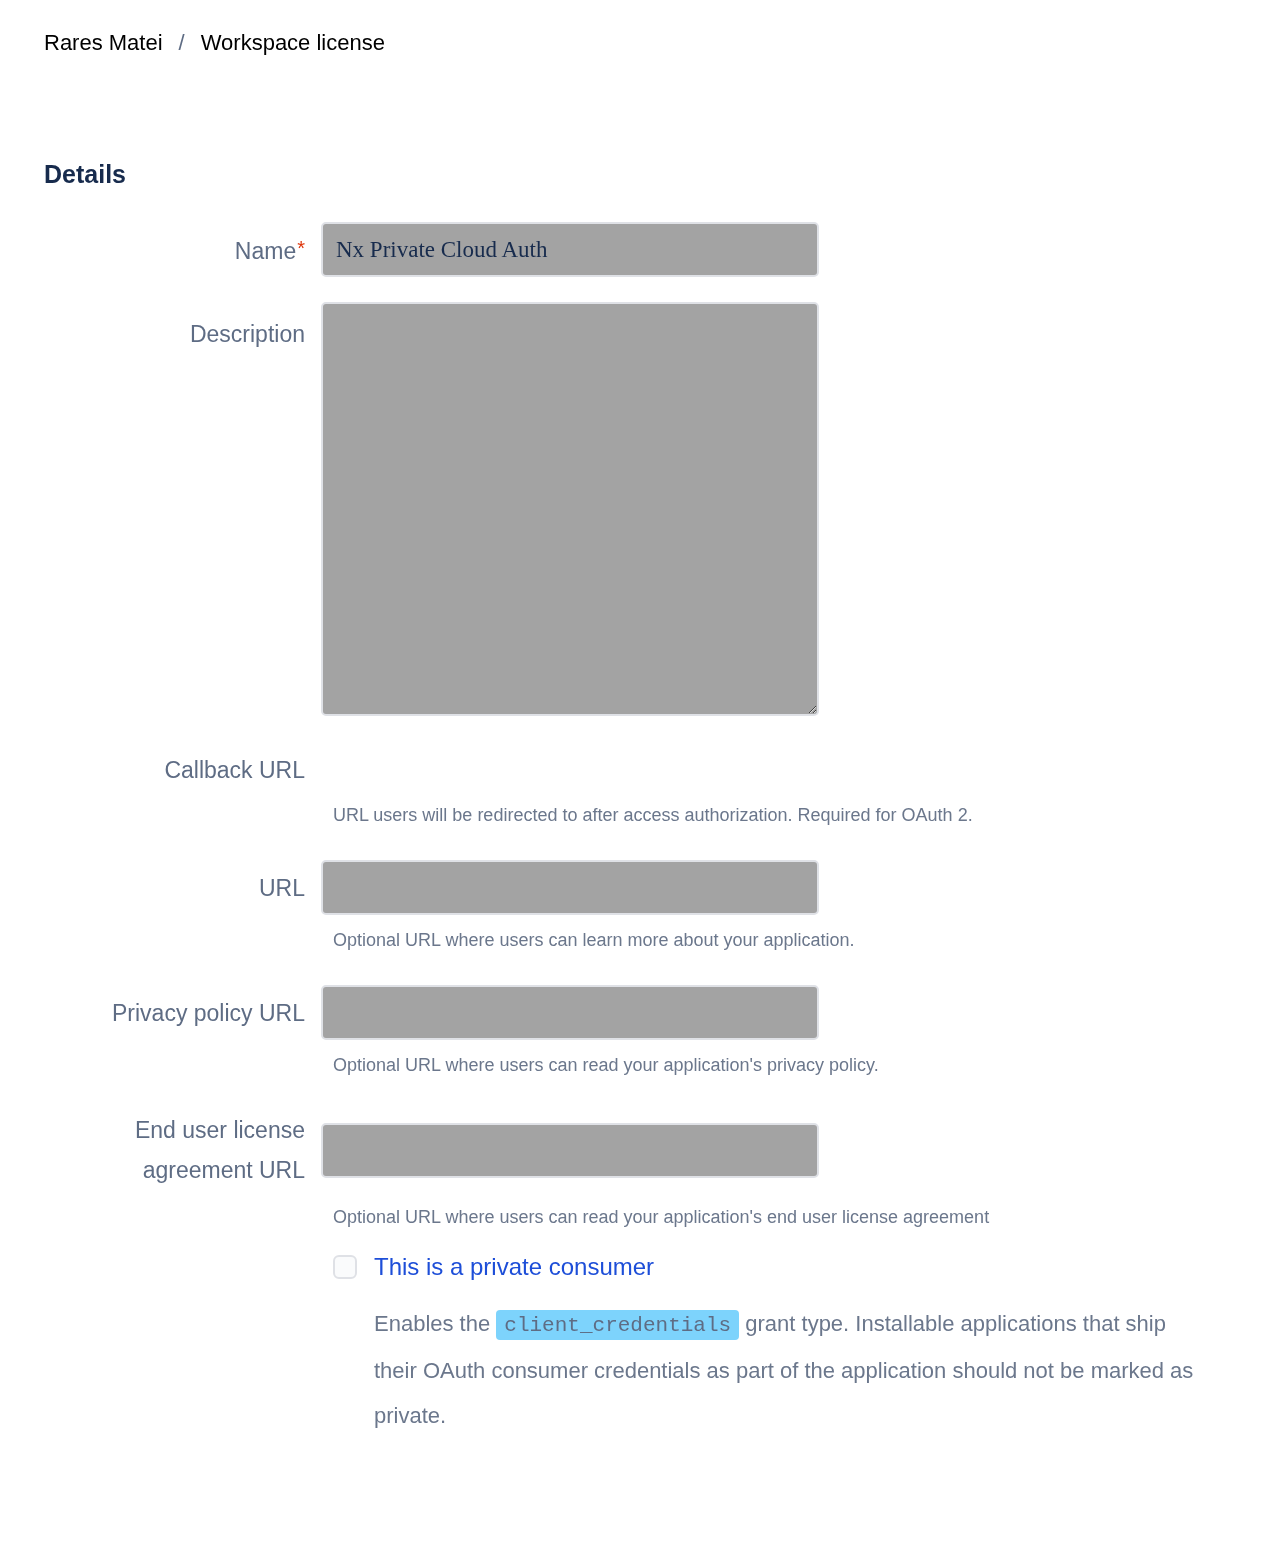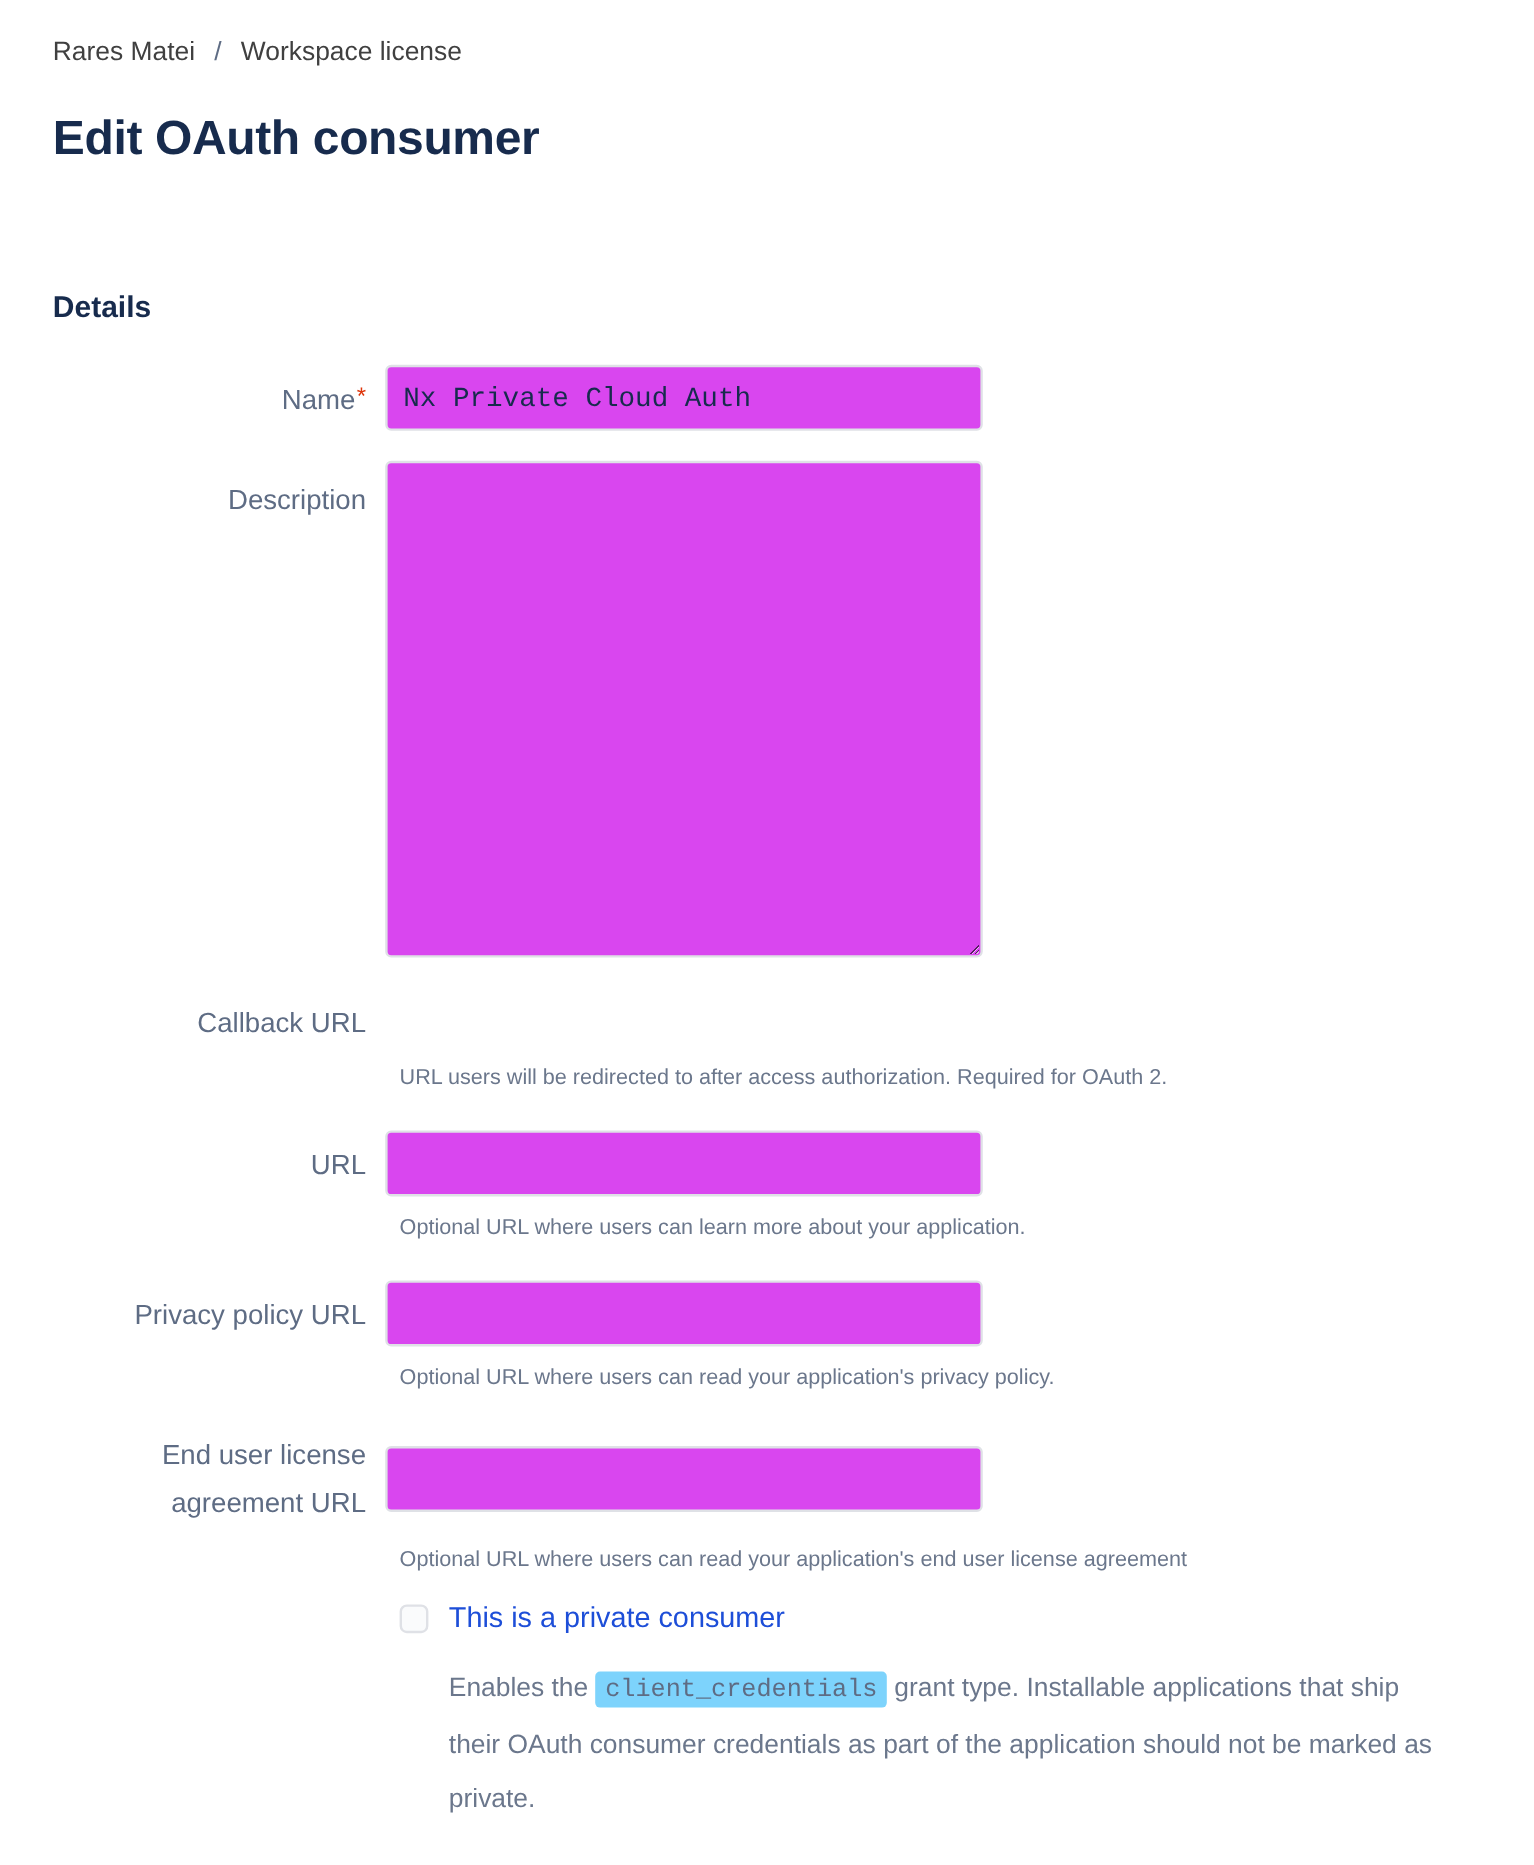--- a/index.html
+++ b/index.html
@@ -12,21 +12,21 @@
   .page { padding: 30px 44px 40px 44px; }
 
   
   .breadcrumb {
     font-size: 22px;
     color: #5E6C84;
     display: flex;
     align-items: center;
   }
   .breadcrumb a {
-    color: #404040;
+    color: #000000;
     text-decoration: none;
     cursor: pointer;
     text-align: right;
   }
   .breadcrumb .sep { margin: 0 16px; }
 
   
   h1.page-title {
     margin-top: 37px;
     font-size: 40px;
@@ -61,24 +61,24 @@
     color: #DE350B;
     font-size: 20px;
     vertical-align: 4px;
     margin-left: 1px;
   }
 
   .txt {
     width: 498px;
     height: 55px;
     box-sizing: border-box;
-    background: #d946ef;
+    background: #a3a3a3;
     border: 2px solid #DFE1E6;
     border-radius: 5px;
-    font-family: Liberation Mono, monospace;
+    font-family: Liberation Serif, serif;
     font-size: 23px;
     color: #172B4D;
     padding: 8px 13px;
     outline: none;
   }
   textarea.txt {
     height: 414px;
     resize: vertical;
     padding-top: 12px;
   }
@@ -136,21 +136,20 @@
 <body>
 
 <div class="page">
 
   <nav class="breadcrumb">
     <a href="#">Rares Matei</a>
     <span class="sep">/</span>
     <a href="#">Workspace license</a>
   </nav>
 
-  <h1 class="page-title">Edit OAuth consumer</h1>
 
   <h2 class="section-heading">Details</h2>
 
   <form>
 
     <div class="field">
       <div class="row">
         <label class="lbl"><span>Name</span><span class="req">*</span></label>
         <input class="txt" type="text" value="Nx Private Cloud Auth" style="">
       </div>

